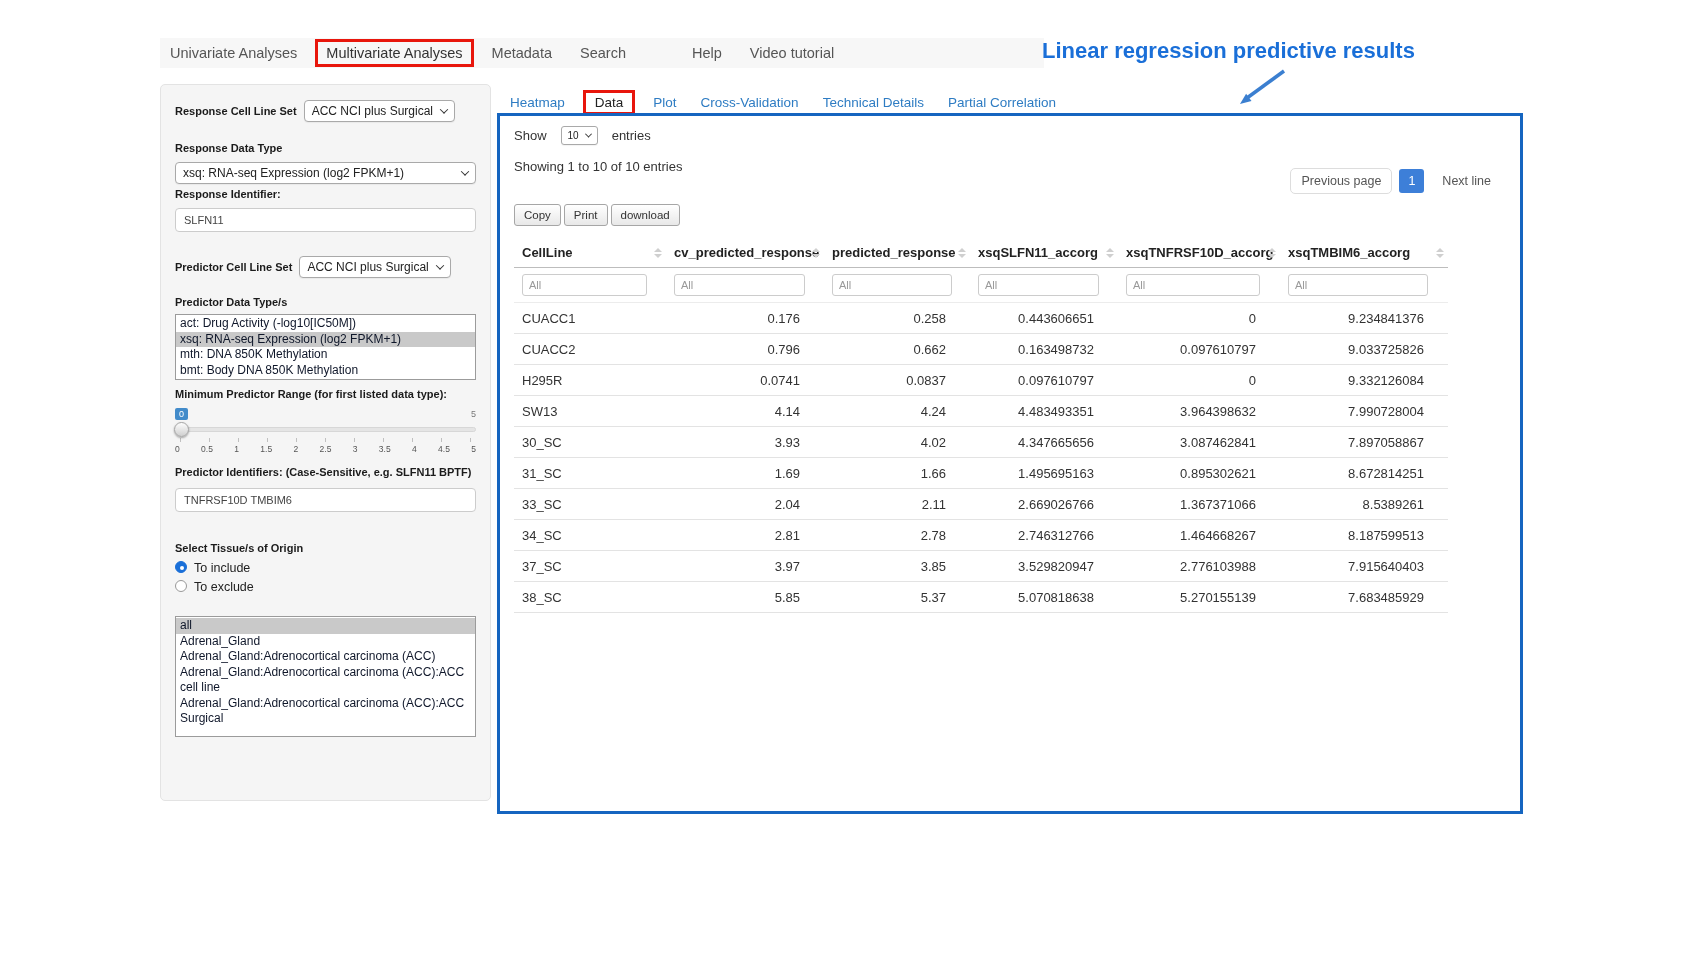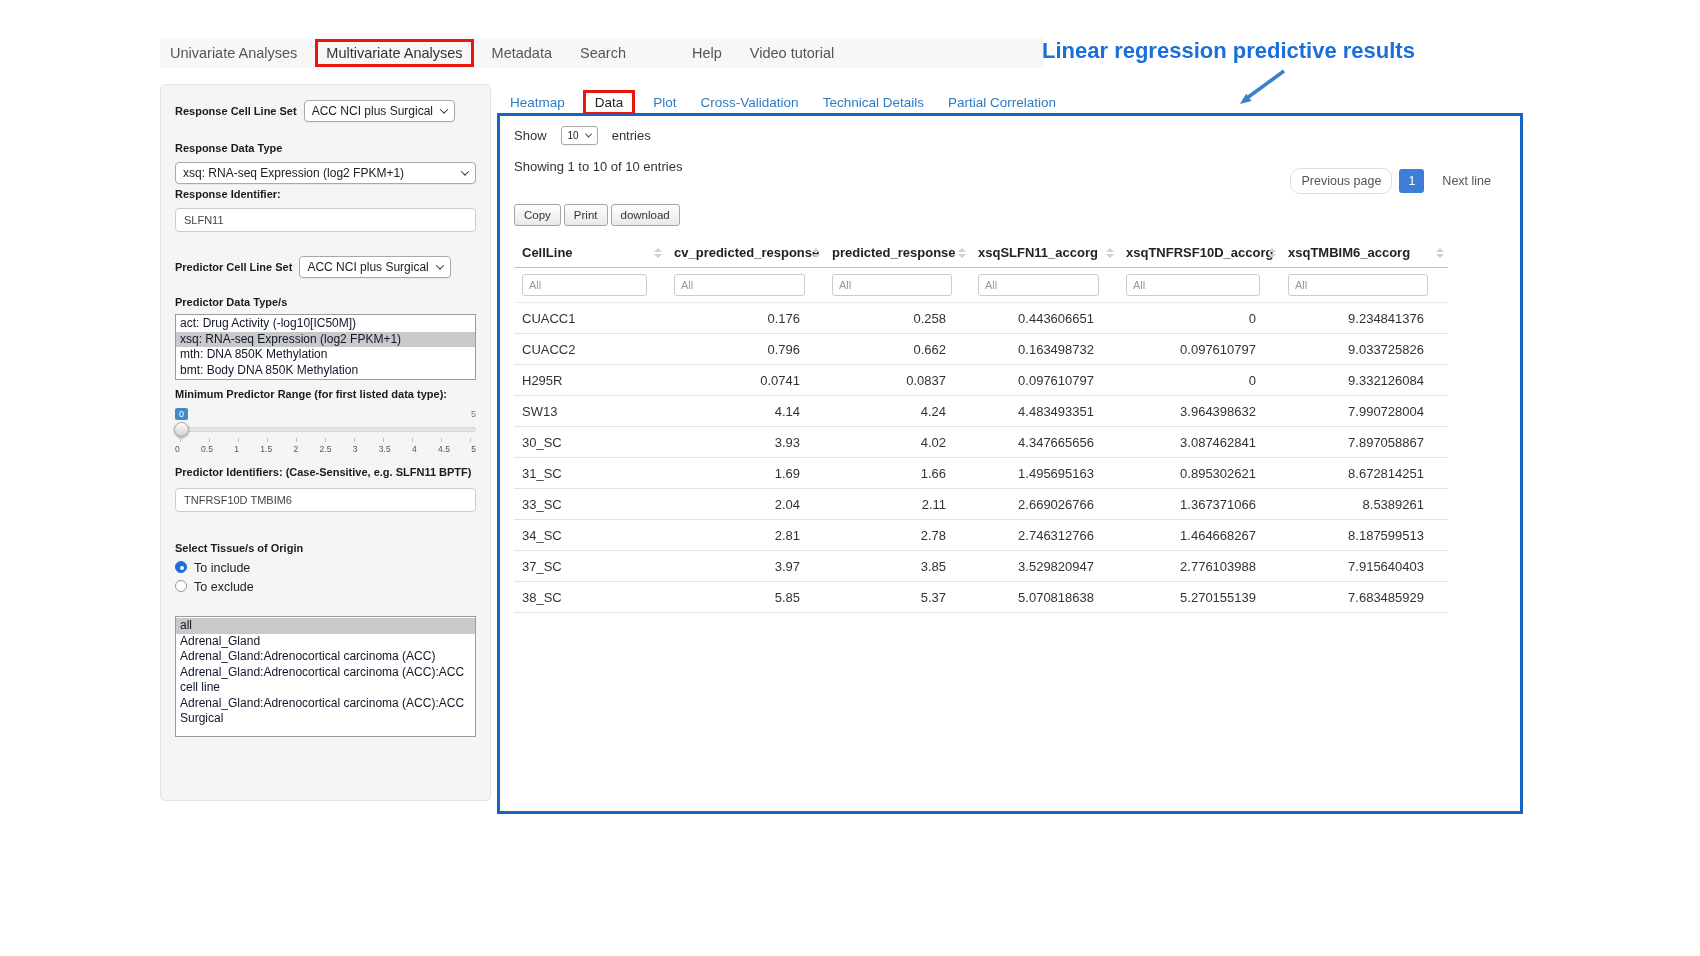--- a/index.html
+++ b/index.html
@@ -57,21 +57,21 @@
   .tab.active { color:#222; }
   .tab.red-box-tab { border:3px solid var(--highlight-red,#e8160c); padding:2px 9px; margin:0 -6px; }
 
   
   .panel { position:absolute; left:497px; top:113px; width:1026px; height:701px; background:#fff; border:3px solid var(--panel-border,#1565c0); padding:10px 14px; }
   .show-row { display:flex; align-items:center; gap:14px; font-size:13px; }
   .small-select { height:19px; font-size:10px; padding:0 6px; border-radius:3px; }
   .small-select .chev { width:5px; height:5px; margin-left:7px; }
   .showing { margin-top:14px; font-size:13px; color:#333; }
   .pagination { position:absolute; top:52px; right:18px; display:flex; align-items:center; gap:7px; font-size:12.5px; color:#555; }
-  .page-btn { padding:5px 10px; border:1px solid #ddd; border-radius:10px; cursor:pointer; }
+  .page-btn { padding:5px 10px; border:1px solid #ddd; border-radius:5px; cursor:pointer; }
   .page-btn.next { border-color:transparent; }
   .page-current { background:var(--pagination-active,#3d7fd8); color:#fff; padding:5px 9px; border-radius:3px; cursor:pointer; }
   .dt-buttons { margin-top:30px; display:flex; gap:3px; }
   .dt-btn { font-size:11.5px; padding:4px 9px; border:1px solid #a6a6a6; border-radius:3px; background:linear-gradient(#fff,#e8e8e8); color:#333; font-family:inherit; cursor:pointer; }
 
   table { margin-top:12px; border-collapse:collapse; table-layout:fixed; width:934px; }
   th { position:relative; text-align:left; font-weight:bold; font-size:13px; color:#222; padding:7px 22px 7px 8px; border-bottom:1px solid #bdbdbd; }
   th:nth-child(1){width:152px} th:nth-child(2){width:158px} th:nth-child(3){width:146px}
   th:nth-child(4){width:148px} th:nth-child(5){width:162px} th:nth-child(6){width:168px}
   .sort { position:absolute; right:4px; top:50%; transform:translateY(-50%); display:flex; flex-direction:column; gap:2px; }

